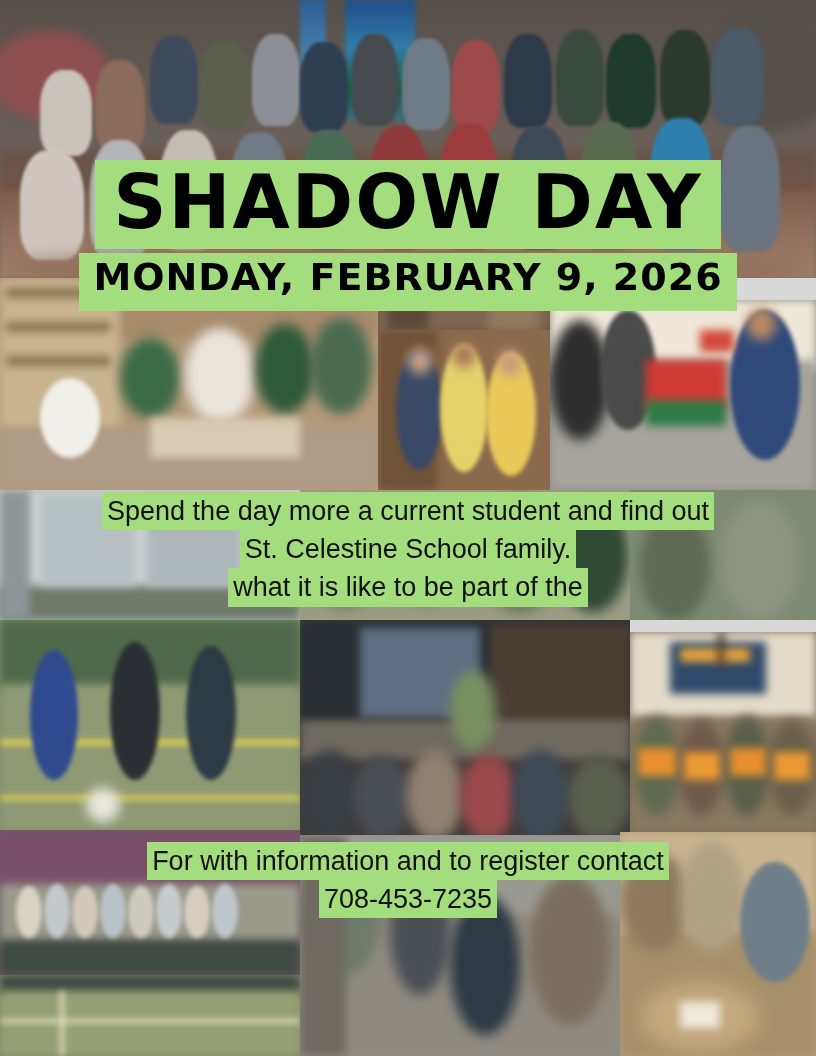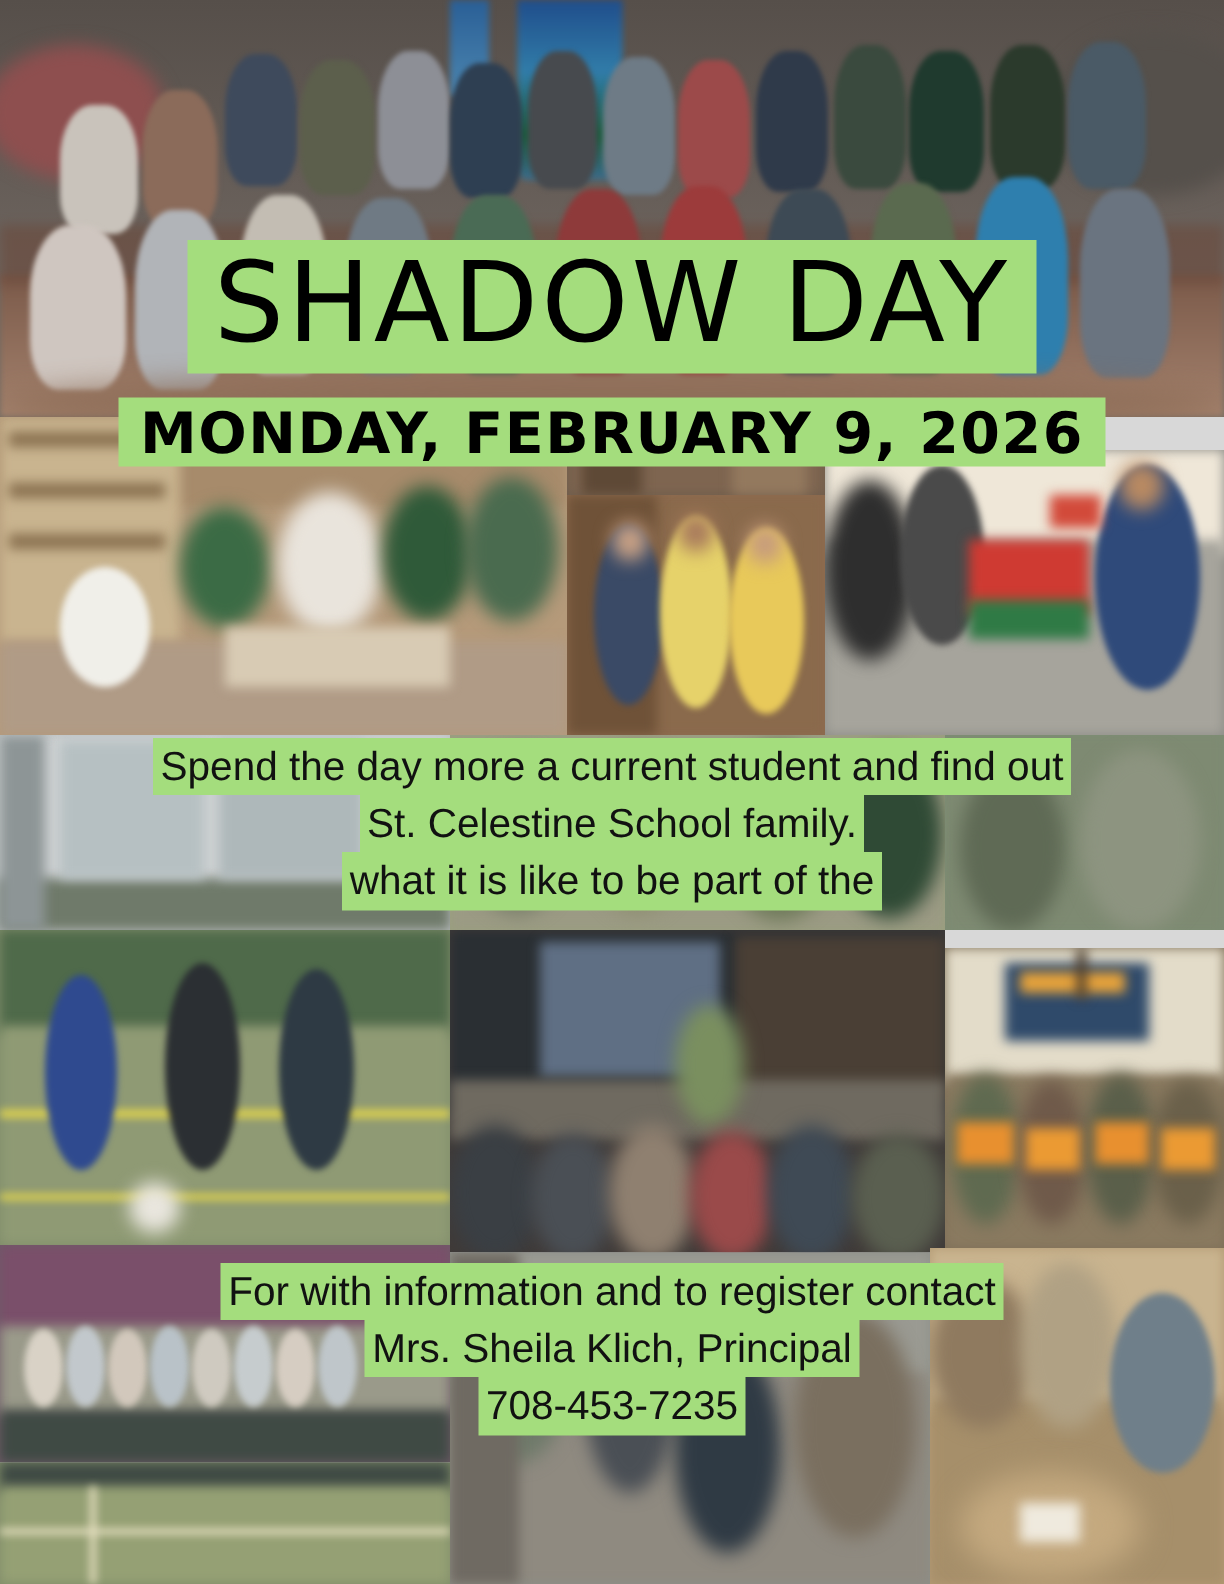--- a/index.html
+++ b/index.html
@@ -45,40 +45,40 @@
   .title-block {
     position: absolute;
     left: 0;
     top: 160px;
     width: 816px;
     text-align: center;
     z-index: 5;
   }
   .title {
     font-family: "DejaVu Sans", sans-serif;
-    font-weight: normal;
+    font-weight: bold;
     font-size: 74px;
     letter-spacing: 2px;
     line-height: 1.04;
     padding: 4px 18px 8px 18px;
     background: #a4dd7d;
     color: #000;
     display: inline-block;
     text-transform: uppercase;
   }
   .subtitle {
     font-family: "DejaVu Sans", sans-serif;
     font-weight: bold;
     font-size: 38px;
     letter-spacing: 1px;
-    padding: 2px 14px 0 14px;
+    padding: 2px 14px 12px 14px;
     background: #a4dd7d;
     color: #000;
     display: inline-block;
-    margin-top: 16px;
+    margin-top: 4px;
     text-transform: uppercase;
   }
 
   .body-block {
     position: absolute;
     left: 0;
     top: 492px;
     width: 816px;
     text-align: center;
     z-index: 5;
@@ -385,17 +385,16 @@
   </div>
 
   <div class="body-block">
     <div class="body-line"><span>Spend the day more a current student and find out</span></div>
     <div class="body-line"><span>St. Celestine School family.</span></div>
     <div class="body-line"><span>what it is like to be part of the</span></div>
   </div>
 
   <div class="contact-block">
     <div class="contact-line"><span>For with information and to register contact</span></div>
-    <div class="contact-line"><span>Mrs. Sheila Klich, Principal</span></div>
     <div class="contact-line"><span>708-453-7235</span></div>
   </div>
 
 </div>
 
 </body></html>

